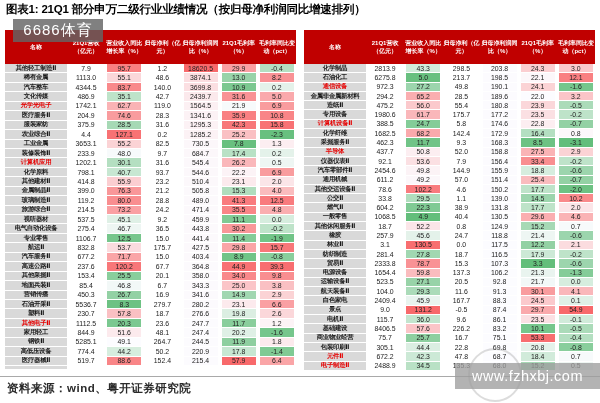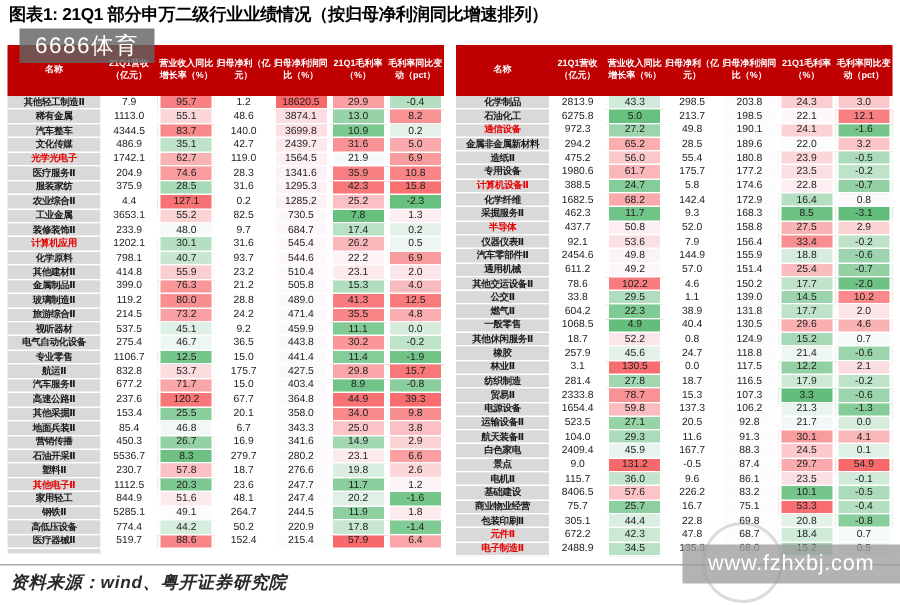--- a/index.html
+++ b/index.html
@@ -29,21 +29,21 @@
   }
   .ncell{
     font-size:6.4px;background:#D9D9D9;border-left:none;border-right:none;
     color:#1a1a1a;font-weight:600;letter-spacing:-0.3px;overflow:hidden;white-space:nowrap;
   }
   .ncell.hl{color:#E60000;}
   .cliprow{overflow:hidden;height:4px !important;}
   .rule{position:absolute;left:0;top:376px;width:600px;border-top:1px solid #a9a9a9;}
   .source{
     position:absolute;left:7px;top:381px;font-size:11.5px;font-weight:bold;
-    font-style:italic;color:#2a2a2a;letter-spacing:0.5px;
+    color:#2a2a2a;letter-spacing:0.5px;
   }
   .stamp{
     position:absolute;right:78px;top:348px;width:50px;height:50px;
     border:2px solid rgba(130,130,130,0.28);border-radius:50%;
   }
   .wm-top{
     position:absolute;left:13px;top:19px;width:90px;height:23px;
     background:rgba(100,100,100,0.82);color:#fff;font-size:15px;
     display:flex;align-items:center;justify-content:center;letter-spacing:1px;
   }

